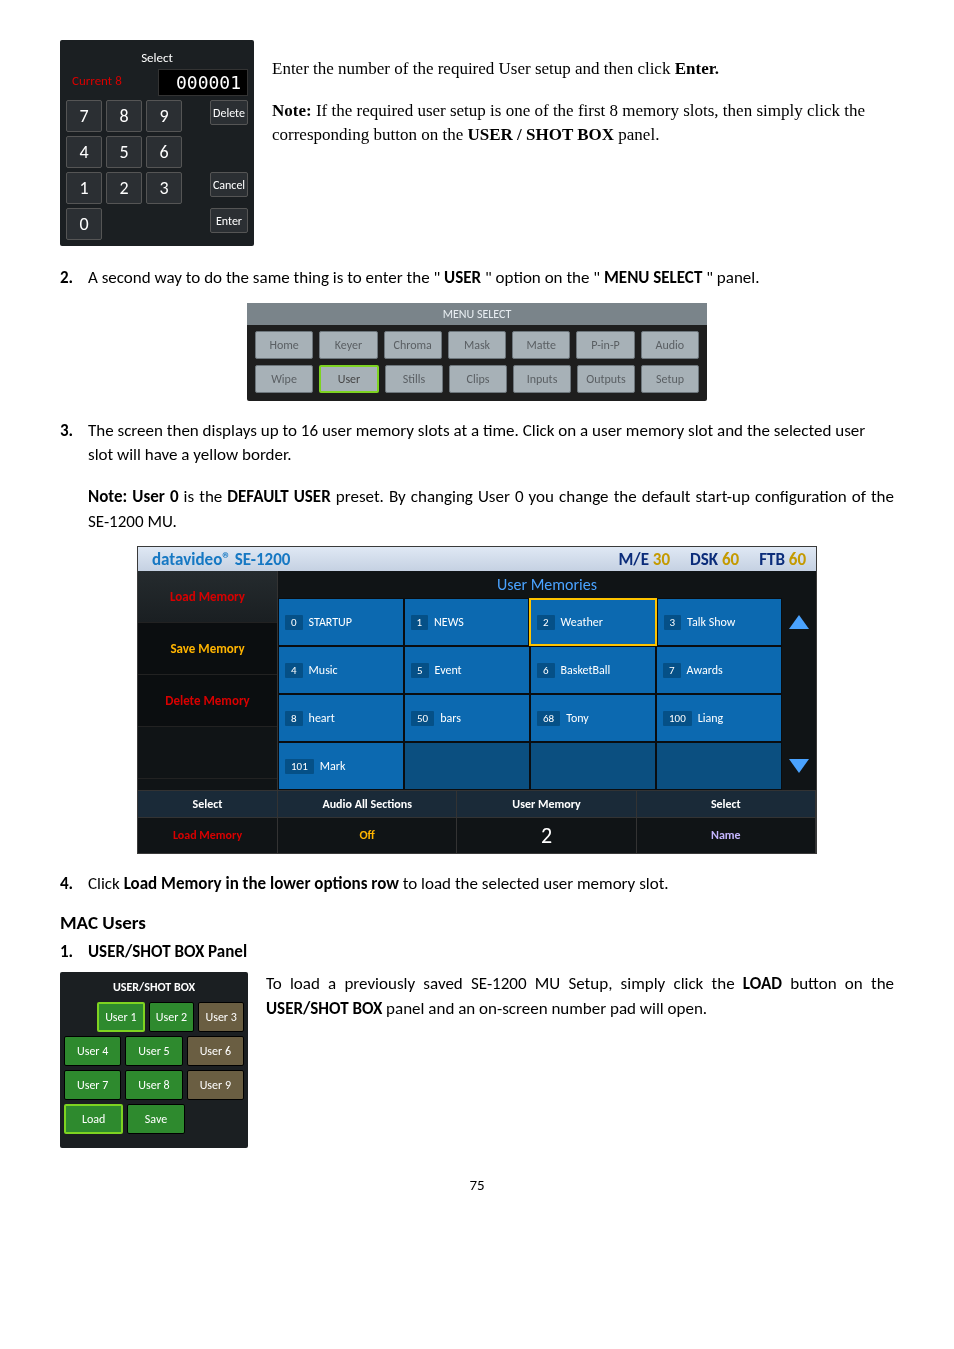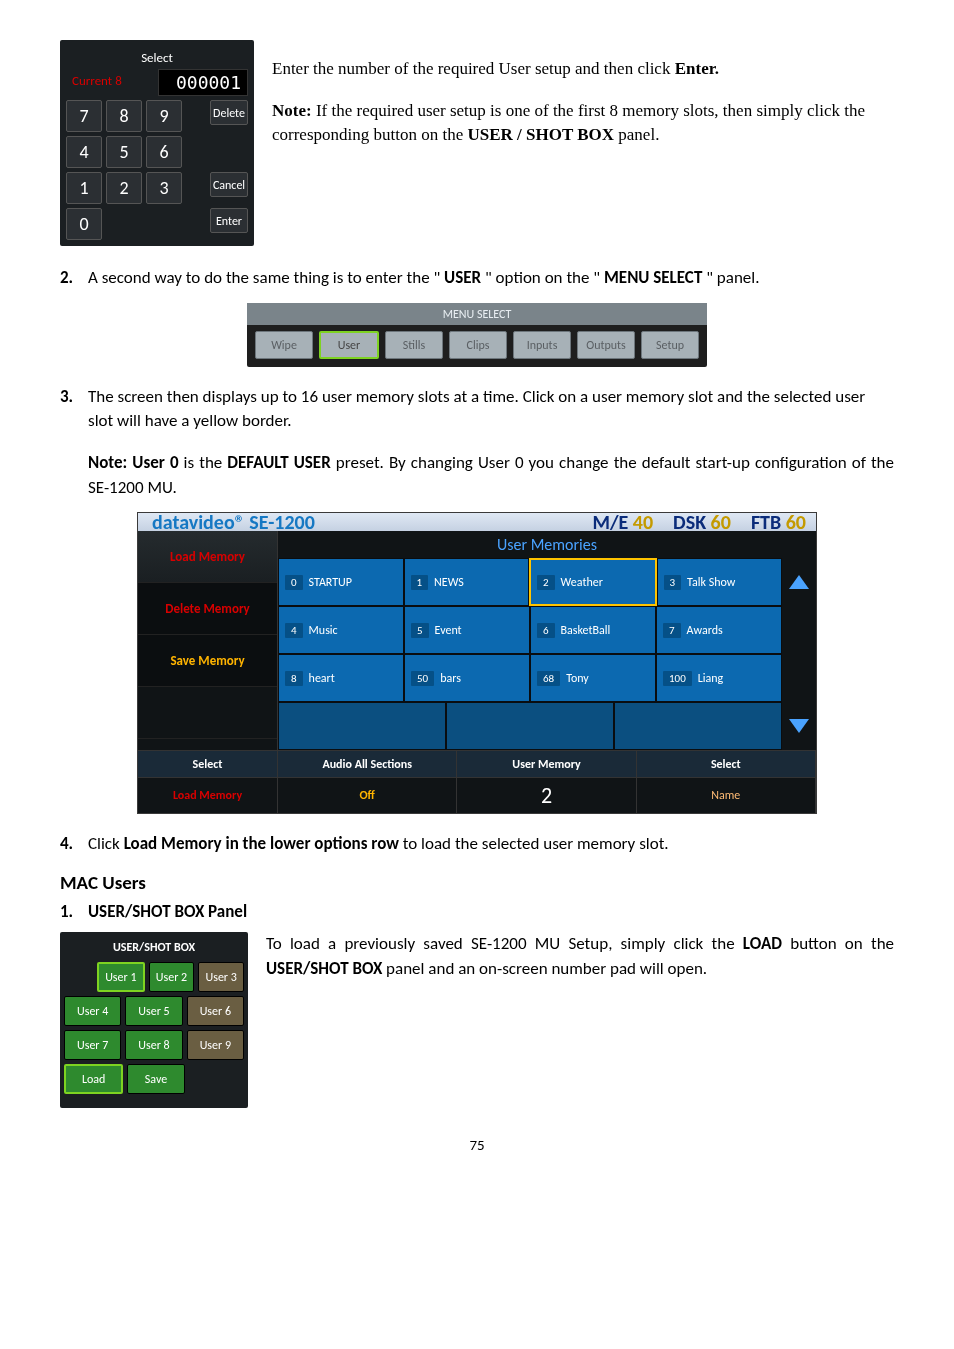--- a/index.html
+++ b/index.html
@@ -52,21 +52,21 @@
   .ms-btn {
     flex: 1; background: #a7b1b7; color: #5a5f63; border: 1px solid #6d767c;
     height: 28px; display: flex; align-items: center; justify-content: center;
     font-size: 12px; border-radius: 2px;
   }
   .ms-btn.active { border: 2px solid #7ed321; color: #454545; }
   .memory-panel {
     width: 680px; margin: 12px auto 18px auto; background: #101416; border: 1px solid #3a3a3a;
   }
   .mem-header {
-    display: flex; background: linear-gradient(#dfe8f4,#c5d1e2); height: 18px; font-size: 20px; align-items: center;
+    display: flex; background: linear-gradient(#dfe8f4,#c5d1e2); height: 24px; font-size: 17px; align-items: center;
   }
   .mem-header .seg { padding: 0 10px; }
   .mem-header .logo { color: #1678c3; font-weight: bold; flex: 1; padding-left: 14px; }
   .mem-header .lbl { color: #0b2c7a; font-weight: bold; }
   .mem-header .val { color: #c49a00; font-weight: bold; }
   .mem-body { display: flex; }
   .mem-side { width: 140px; background: #101416; border-right: 1px solid #333; }
   .side-btn {
     margin: 0; height: 52px; display: flex; align-items: center; justify-content: center;
     font-weight: bold; font-size: 13px; border-bottom: 1px solid #222;
@@ -169,20 +169,29 @@
     <b>USER</b>
     <span>" option on the "</span>
     <b>MENU SELECT</b>
     <span>" panel.</span>
   </div>
 </div>
 
 <div class="menu-select">
   <div class="menu-select-title">MENU SELECT</div>
   <div class="ms-row">
+    <div class="ms-btn">Home</div>
+    <div class="ms-btn">Keyer</div>
+    <div class="ms-btn">Chroma</div>
+    <div class="ms-btn">Mask</div>
+    <div class="ms-btn">Matte</div>
+    <div class="ms-btn">P-in-P</div>
+    <div class="ms-btn">Audio</div>
+  </div>
+  <div class="ms-row">
     <div class="ms-btn">Wipe</div>
     <div class="ms-btn active">User</div>
     <div class="ms-btn">Stills</div>
     <div class="ms-btn">Clips</div>
     <div class="ms-btn">Inputs</div>
     <div class="ms-btn">Outputs</div>
     <div class="ms-btn">Setup</div>
   </div>
 </div>
 
@@ -193,29 +202,29 @@
 <p class="body-text indent" style="text-align: justify;">
   <b>Note: User 0</b>
   <span> is the </span>
   <b>DEFAULT USER</b>
   <span> preset. By changing User 0 you change the default start-up configuration of the SE-1200 MU.</span>
 </p>
 
 <div class="memory-panel">
   <div class="mem-header">
     <div class="logo">datavideo® SE-1200</div>
-    <div class="seg"><span class="lbl">M/E</span> <span class="val">40</span></div>
+    <div class="seg"><span class="lbl">M/E</span> <span class="val">30</span></div>
     <div class="seg"><span class="lbl">DSK</span> <span class="val">60</span></div>
     <div class="seg"><span class="lbl">FTB</span> <span class="val">60</span></div>
   </div>
   <div class="mem-body">
     <div class="mem-side">
       <div class="side-btn side-load">Load Memory</div>
+      <div class="side-btn side-save">Save Memory</div>
       <div class="side-btn side-del">Delete Memory</div>
-      <div class="side-btn side-save">Save Memory</div>
       <div class="side-btn"></div>
     </div>
     <div class="mem-grid">
       <div class="mem-grid-title">User Memories</div>
       <div class="slot-row">
         <div class="slot">
             <span class="slot-num">0</span>
             <span>STARTUP</span>
           </div>
         <div class="slot">
@@ -266,40 +275,44 @@
             <span class="slot-num">68</span>
             <span>Tony</span>
           </div>
         <div class="slot">
             <span class="slot-num">100</span>
             <span>Liang</span>
           </div>
         <div class="arrow-col"></div>
       </div>
       <div class="slot-row">
+        <div class="slot">
+            <span class="slot-num">101</span>
+            <span>Mark</span>
+          </div>
         <div class="slot dim"></div>
         <div class="slot dim"></div>
         <div class="slot dim"></div>
         <div class="arrow-col">
             <div class="arrow-down"></div>
           </div>
       </div>
     </div>
   </div>
   <div class="mem-footer foot-head">
     <div class="foot-cell" style="width:140px;flex:0 0 140px">Select</div>
     <div class="foot-cell">Audio All Sections</div>
     <div class="foot-cell">User Memory</div>
     <div class="foot-cell">Select</div>
   </div>
   <div class="mem-footer foot-sep">
     <div class="foot-cell foot-load">Load Memory</div>
     <div class="foot-cell" style="color:#ffb400;font-weight:bold;padding:10px 0;">Off</div>
     <div class="foot-cell" style="color:#fff;font-size:22px;padding:4px 0;">2</div>
-    <div class="foot-cell" style="color:#fdba74;font-weight:normal;padding:10px 0;">Name</div>
+    <div class="foot-cell" style="color:#c4b5fd;font-weight:bold;padding:10px 0;">Name</div>
   </div>
 </div>
 
 <div class="numbered body-text">
   <div class="num">4.</div>
   <div>
     <span>Click </span>
     <b>Load Memory in the lower options row</b>
     <span> to load the selected user memory slot.</span>
   </div>

